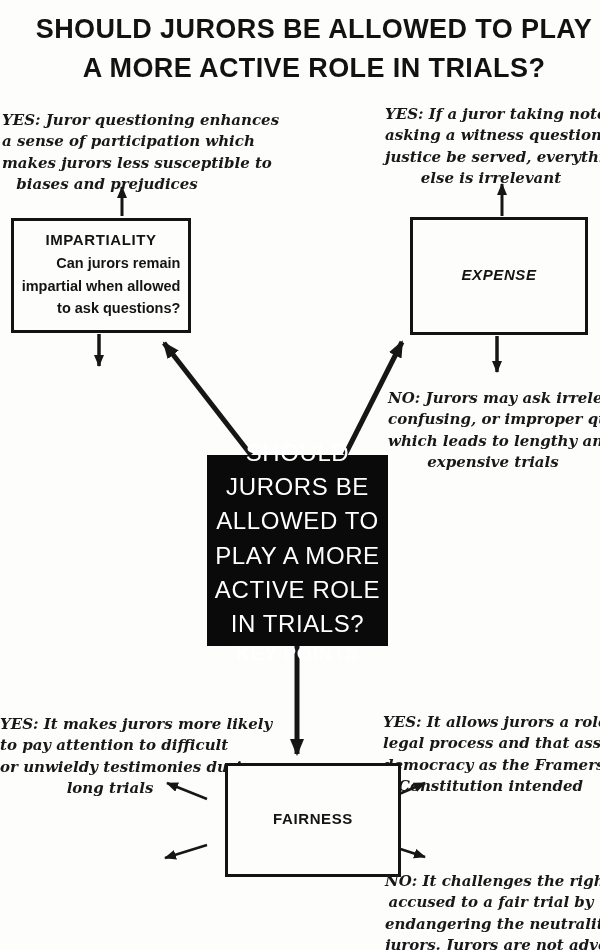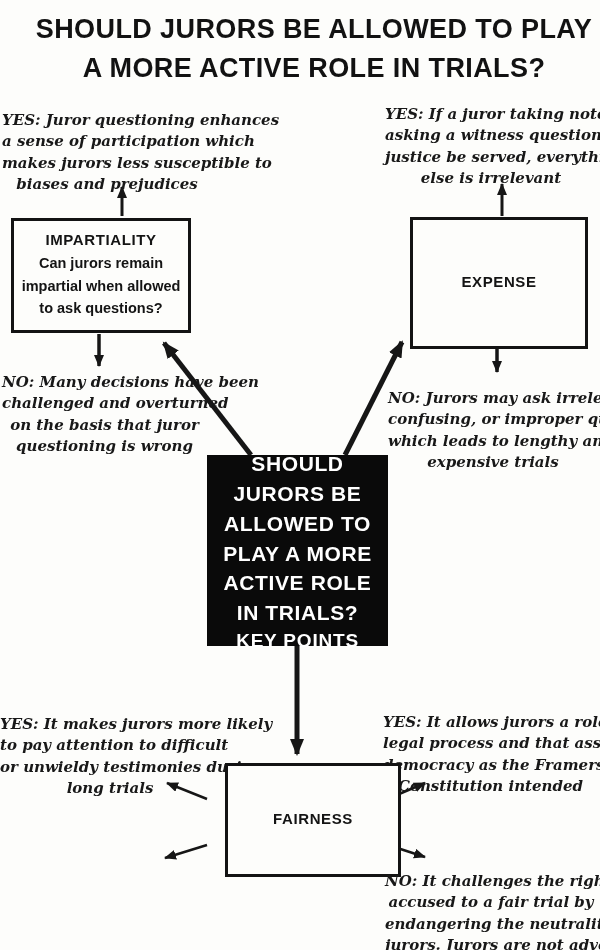--- a/index.html
+++ b/index.html
@@ -53,40 +53,40 @@
     letter-spacing: 0.6px;
     margin-bottom: 4px;
     white-space: pre;
   }
   .box-question {
     font-size: 14.5px;
     font-weight: bold;
     line-height: 1.55;
     white-space: pre;
   }
-  .box-impartiality { left: 11px;  top: 218px; width: 180px; height: 115px; }
-  .box-expense      { left: 410px; top: 217px; width: 178px; height: 132px; }
+  .box-impartiality { left: 11px;  top: 218px; width: 180px; height: 115px; text-align: right; }
+  .box-expense      { left: 410px; top: 217px; width: 178px; height: 118px; font-style: italic; }
   .box-fairness     { left: 208px; top: 763px; width: 176px; height: 114px; margin-left: 17px; }
   .central-box {
     position: absolute;
     z-index: 2;
     left: 207px; top: 455px;
     width: 181px; height: 191px;
     box-sizing: border-box;
     background: #0a0a0a;
     color: #ffffff;
     display: flex;
     flex-direction: column;
     justify-content: center;
     align-items: center;
     text-align: center;
   }
   .central-question {
-    font-size: 21px;
-    font-weight: bold;
+    font-size: 24px;
+    font-weight: normal;
     letter-spacing: 0.6px;
     line-height: 1.42;
     white-space: pre;
   }
   .central-subtitle {
     margin-top: 2px;
     font-size: 19px;
     font-weight: bold;
     letter-spacing: 0.8px;
     white-space: pre;
@@ -155,24 +155,20 @@
     <div class="box-heading">IMPARTIALITY</div>
     <div class="box-question">Can jurors remain
 impartial when allowed
 to ask questions?</div>
   </div>
 
   <div class="box box-expense">
     <div class="box-heading">EXPENSE</div>
   </div>
 
-  <div class="note n-no-imp">NO: Many decisions have been
-challenged and overturned
-on the basis that juror
-questioning is wrong</div>
   <div class="note n-no-exp">NO: Jurors may ask irrelevant,
 confusing, or improper questions
 which leads to lengthy and
 expensive trials</div>
 
   <div class="central-box">
     <div class="central-question">SHOULD
 JURORS BE
 ALLOWED TO
 PLAY A MORE

